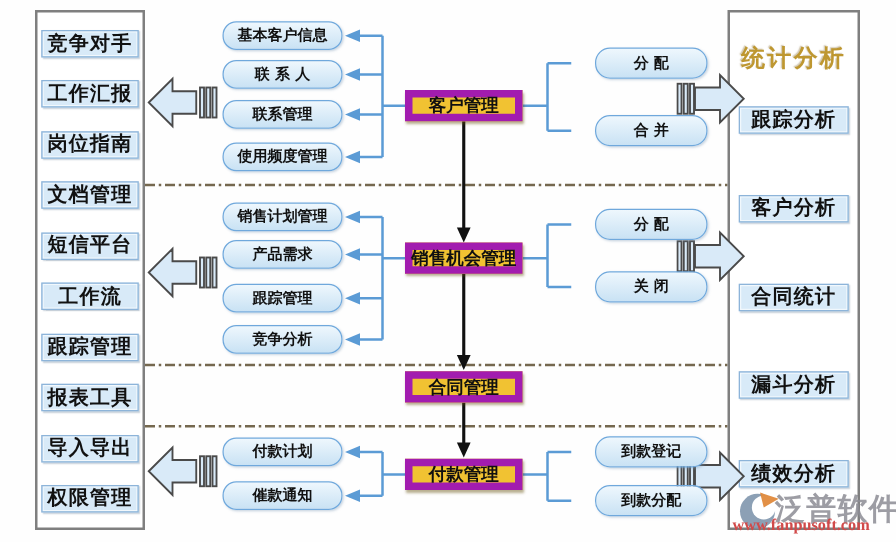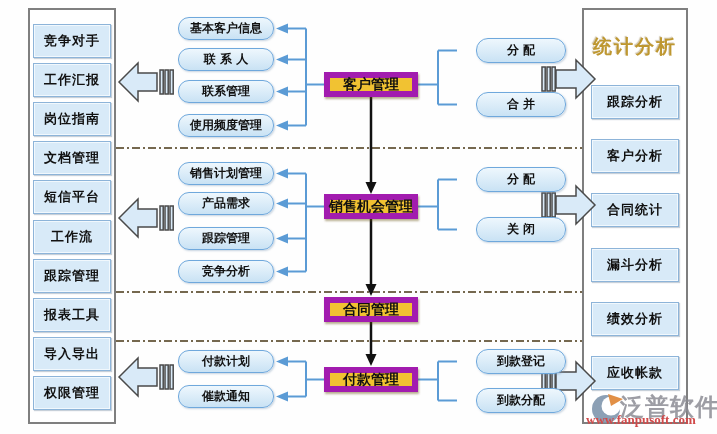--- a/index.html
+++ b/index.html
@@ -11,25 +11,25 @@
   svg.overlay{position:absolute;left:0;top:0;z-index:4;pointer-events:none;}
   
   .panel{
     position:absolute;top:8px;width:88px;height:416px;box-sizing:border-box;
     background:#ffffff;border:2px solid #7f7f7f;z-index:6;
     display:flex;flex-direction:column;align-items:center;
   }
   .panel.left{left:28px;justify-content:space-between;padding:14px 4px 12px;}
   .panel.right{left:582px;width:106px;padding:16px 6px 28px;}
   .pitem{
-    width:78px;height:34px;box-sizing:border-box;flex:0 0 auto;
+    width:78px;height:22px;box-sizing:border-box;flex:0 0 auto;
     background:#d8eaf8;border:1px solid #8db4d9;
     box-shadow:inset 0 0 0 1px rgba(255,255,255,.65),1px 1px 1px rgba(130,150,170,.45);
     display:flex;align-items:center;justify-content:center;
-    font-size:13px;font-weight:bold;color:#111;letter-spacing:1px;white-space:nowrap;
+    font-size:16px;font-weight:bold;color:#111;letter-spacing:1px;white-space:nowrap;
   }
   .panel.right .pitem{width:88px;}
   .stat-title{
     height:30px;margin-top:6px;display:flex;align-items:center;justify-content:center;
     font-size:19px;font-weight:bold;letter-spacing:2px;color:#be9730;
     text-shadow:1px 1px 0 rgba(255,255,255,.9),-1px -1px 1px rgba(120,90,20,.35);
     white-space:nowrap;
   }
   .right-items{flex:1;width:100%;margin-top:23px;display:flex;flex-direction:column;
     justify-content:space-between;align-items:center;padding-bottom:4px;box-sizing:border-box;}
@@ -143,21 +143,20 @@
   </div>
 
   <div class="panel right">
     <div class="stat-title">统计分析</div>
     <div class="right-items">
       <div class="pitem">跟踪分析</div>
       <div class="pitem">客户分析</div>
       <div class="pitem">合同统计</div>
       <div class="pitem">漏斗分析</div>
       <div class="pitem">绩效分析</div>
-      <div class="pitem">应收帐款</div>
     </div>
   </div>
 
   <div class="rbox" style="top:17px">基本客户信息</div>
   <div class="rbox" style="top:48px">联 系 人</div>
   <div class="rbox" style="top:80px">联系管理</div>
   <div class="rbox" style="top:114px">使用频度管理</div>
 
   <div class="rbox" style="top:162px">销售计划管理</div>
   <div class="rbox" style="top:192px">产品需求</div>

